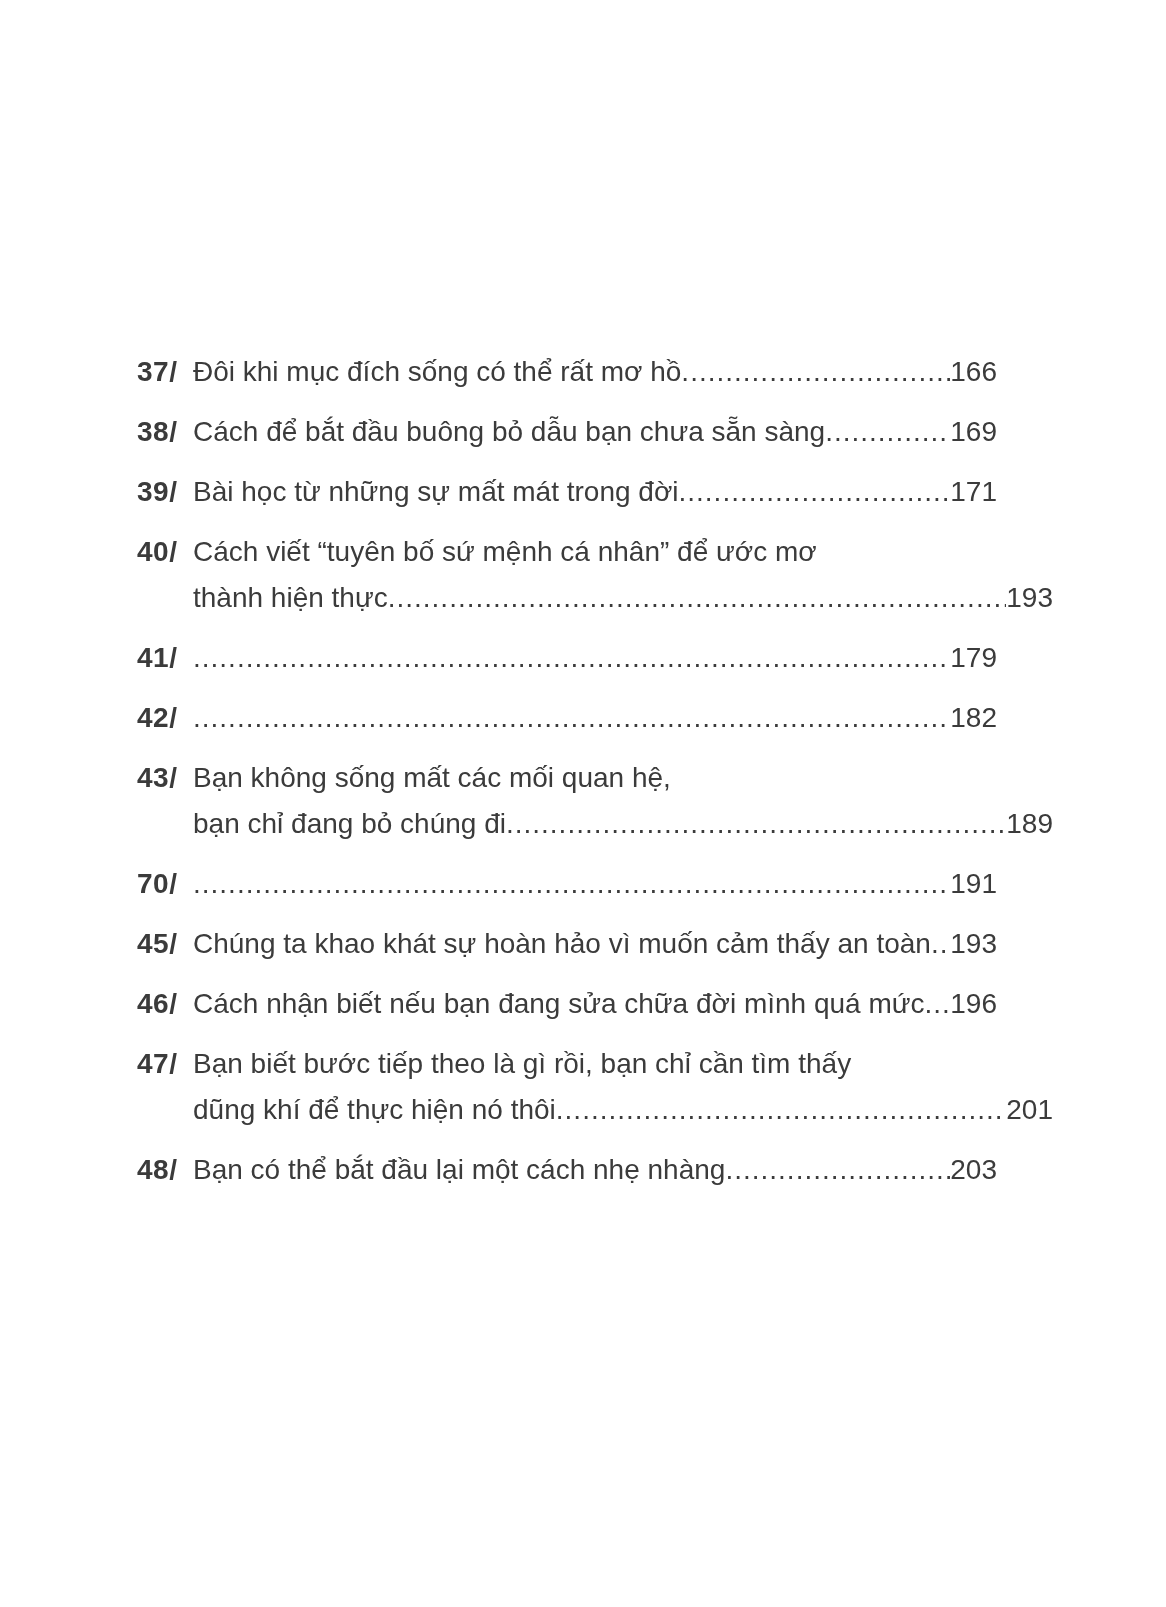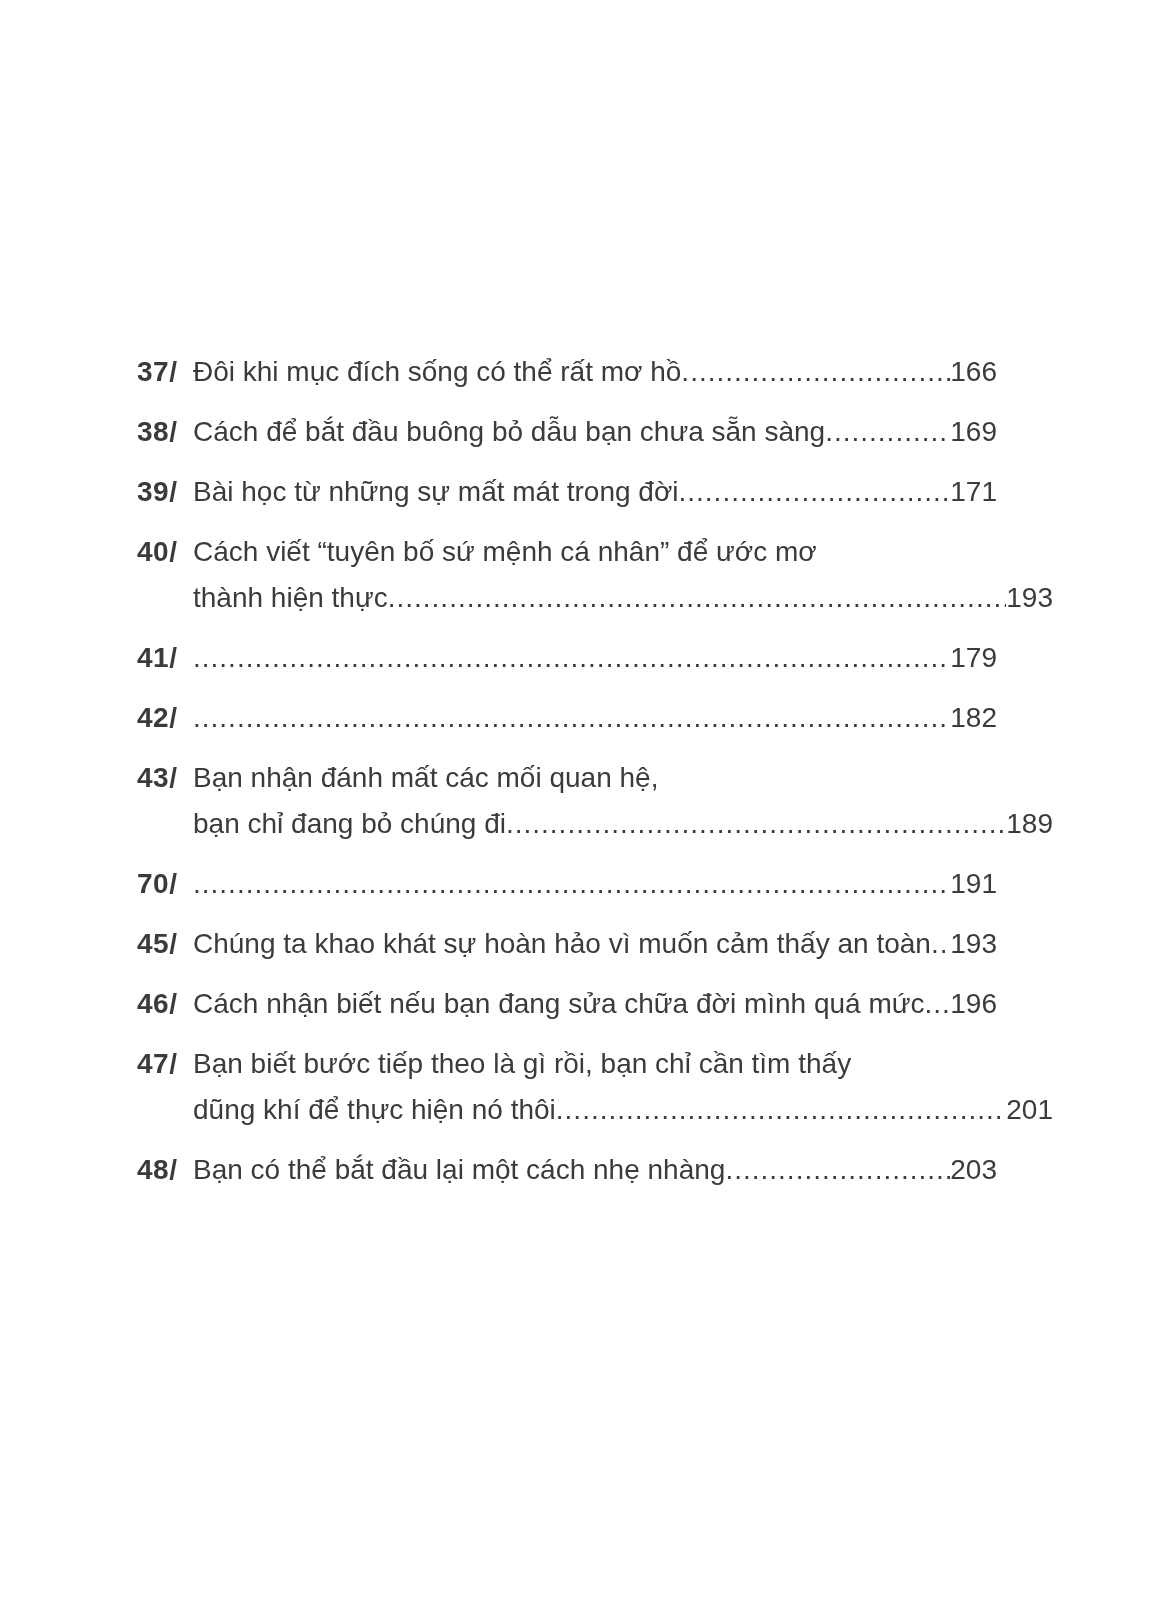--- a/index.html
+++ b/index.html
@@ -100,21 +100,21 @@
       <div class="entry">
         <div class="line">
           <span class="num">42/</span>
           <span class="dots">....................................................................................................................................................................................</span>
           <span class="pagenum">182</span>
         </div>
       </div>
       <div class="entry">
         <div class="line">
           <span class="num">43/</span>
-          <span class="title">Bạn nhận đánh mất các mối quan hệ,</span>
+          <span class="title">Bạn không sống mất các mối quan hệ,</span>
         </div>
         <div class="line cont">
           <span class="title">bạn chỉ đang bỏ chúng đi</span>
           <span class="dots">....................................................................................................................................................................................</span>
           <span class="pagenum">189</span>
         </div>
       </div>
       <div class="entry">
         <div class="line">
           <span class="num">70/</span>

